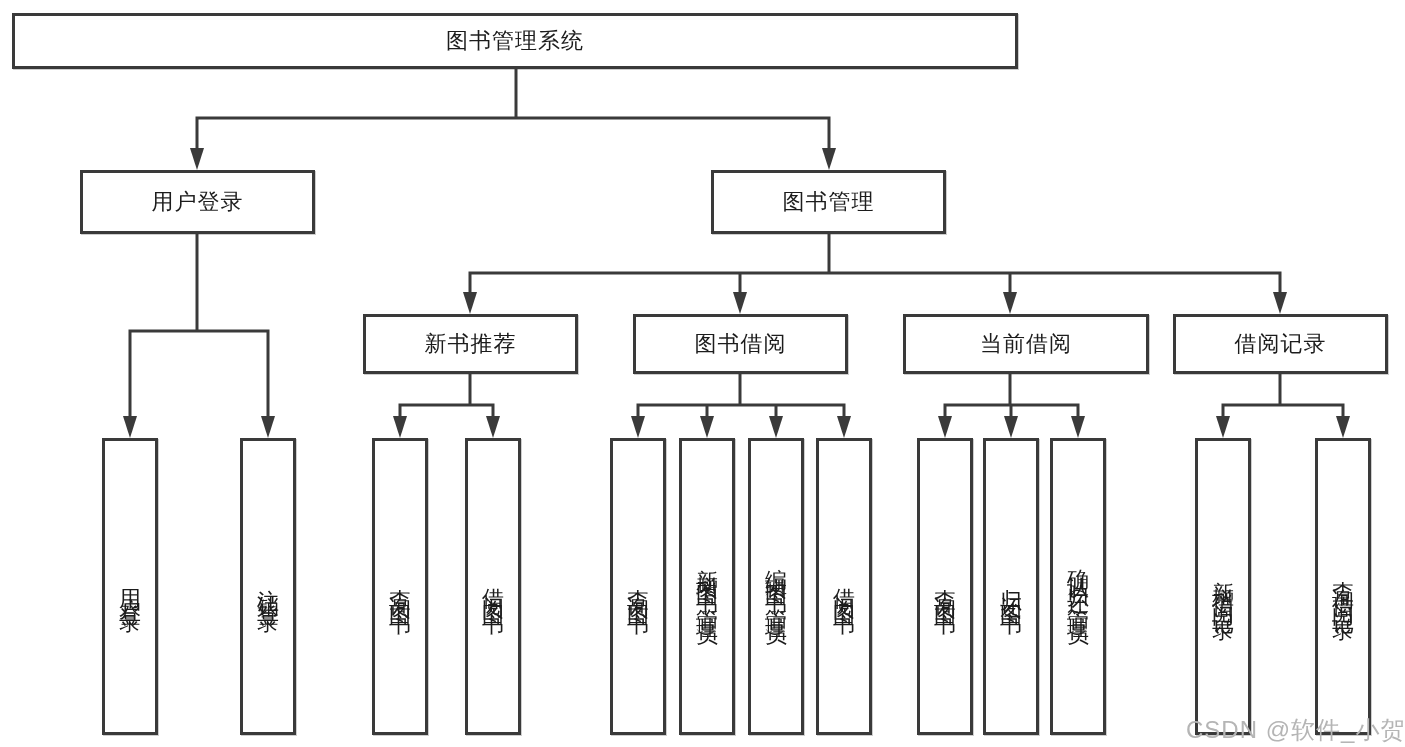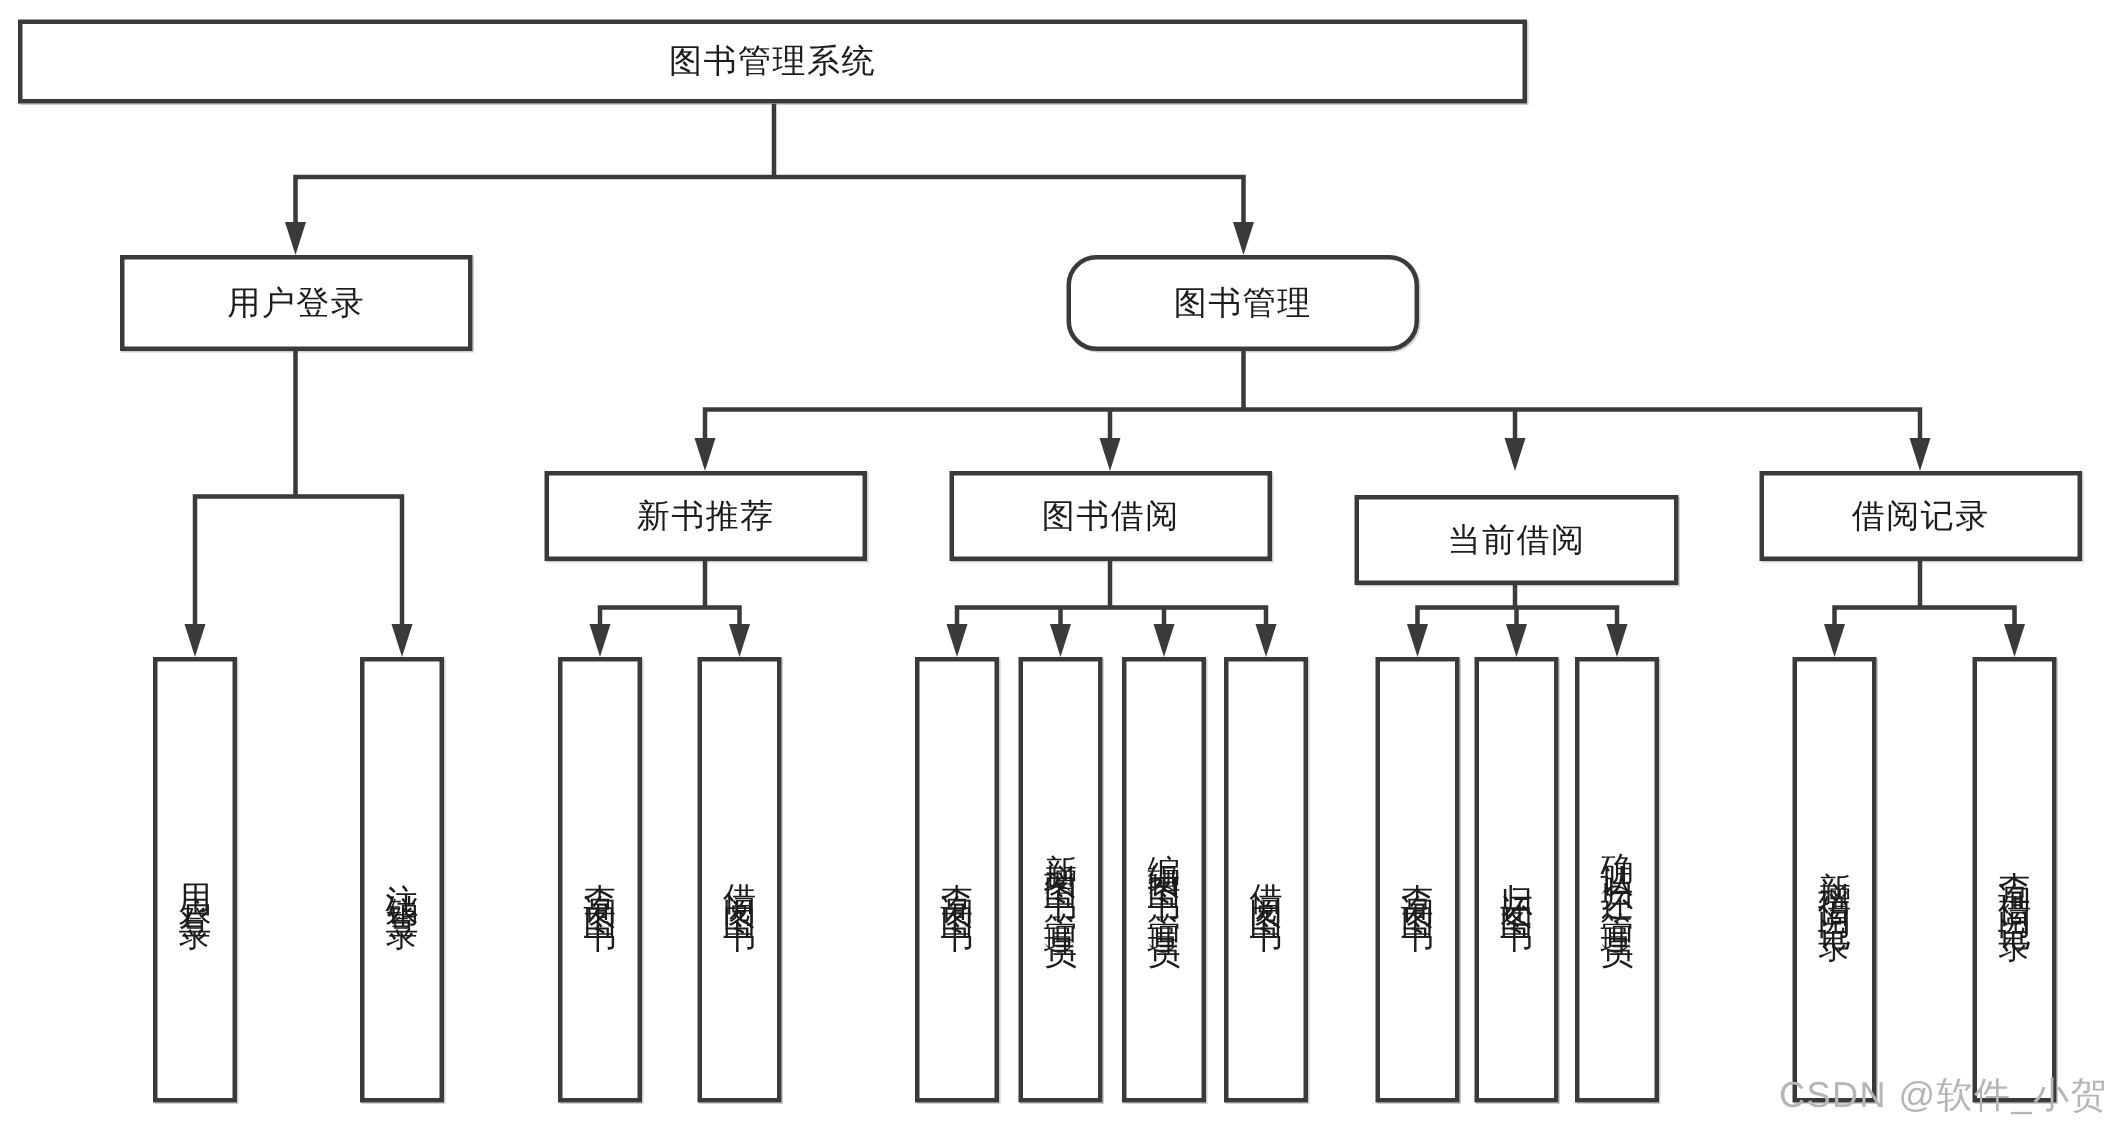--- a/index.html
+++ b/index.html
@@ -104,31 +104,31 @@
     <polygon points="1336,416 1350,416 1343,438"></polygon>
   </svg>
 
   <div class="node" style="left:12px; top:13px; width:1006px; height:56px;text-align:center;">
     <span>图书管理系统</span>
   </div>
 
   <div class="node" style="left:80px; top:170px; width:235px; height:64px;">
     <span>用户登录</span>
   </div>
-  <div class="node" style="left:711px; top:170px; width:235px; height:64px;border-radius:20px;">
+  <div class="node" style="left:711px; top:170px; width:235px; height:64px;">
     <span>图书管理</span>
   </div>
 
   <div class="node" style="left:633px; top:314px; width:215px; height:60px;">
     <span>图书借阅</span>
   </div>
   <div class="node" style="left:363px; top:314px; width:215px; height:60px;">
     <span>新书推荐</span>
   </div>
-  <div class="node" style="left:903px; top:330px; width:216px; height:60px;">
+  <div class="node" style="left:903px; top:314px; width:246px; height:60px;">
     <span>当前借阅</span>
   </div>
   <div class="node" style="left:1173px; top:314px; width:215px; height:60px;">
     <span>借阅记录</span>
   </div>
 
   <div class="node vnode" style="left:102px; top:438px; width:56px; height:297px;">
     <span>用户登录</span>
   </div>
   <div class="node vnode" style="left:240px; top:438px; width:56px; height:297px;">

